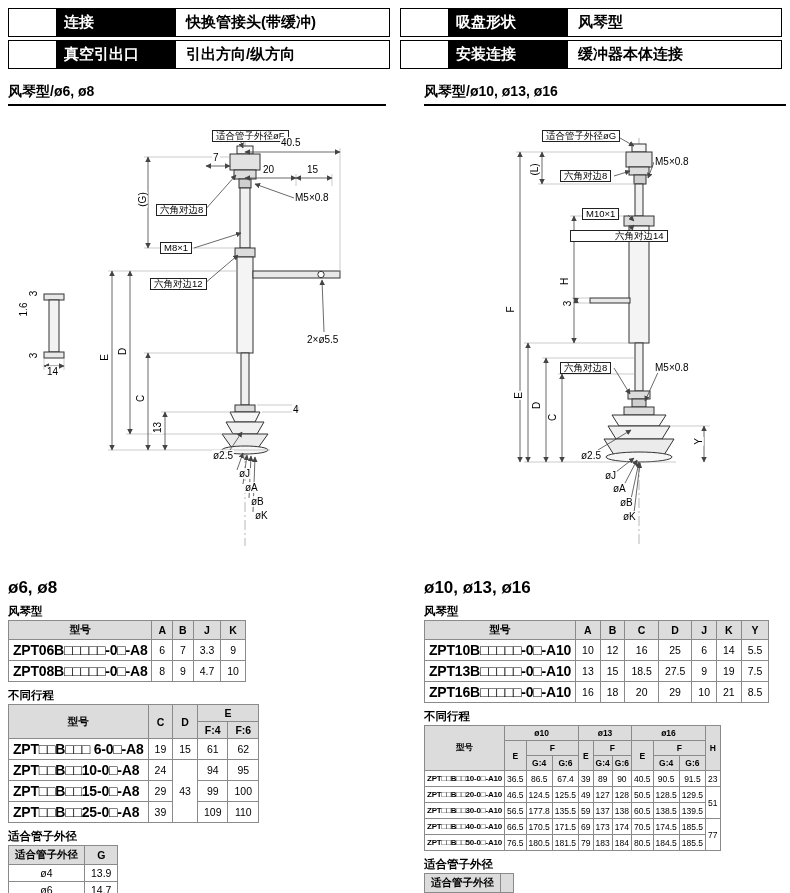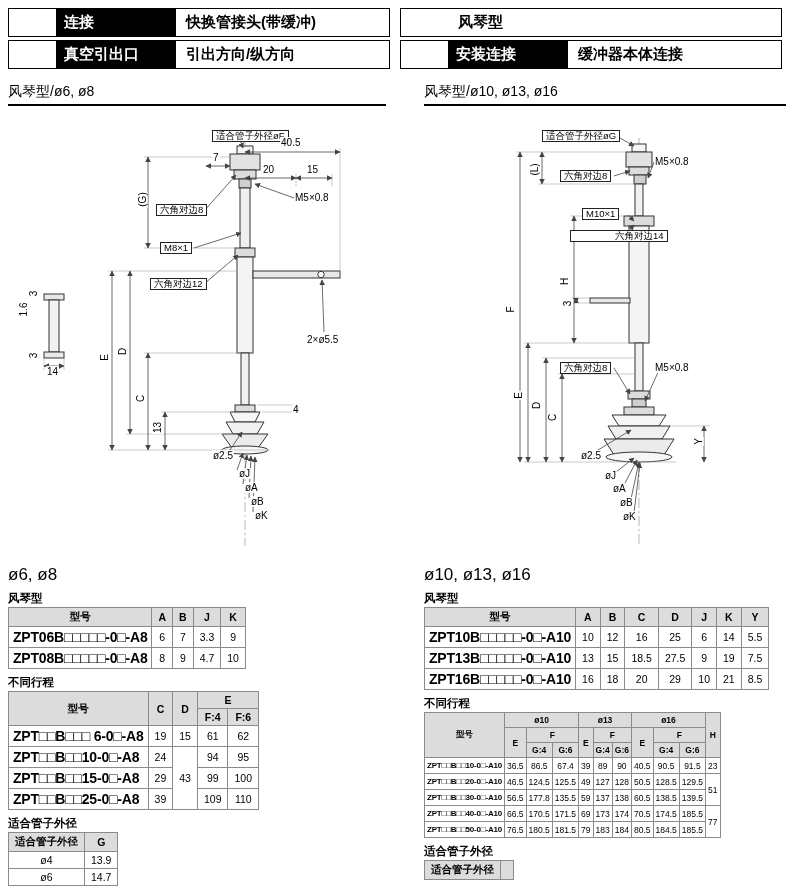--- a/index.html
+++ b/index.html
@@ -7,29 +7,29 @@
   .page{position:relative;width:790px;height:893px;box-sizing:border-box;padding:8px;}
   
   .banner-row{display:flex;gap:10px;margin-bottom:3px;}
   .pair{display:flex;flex:1;border:1px solid #000;background:#fff;padding-left:47px;}
   .pair-label{width:120px;background:#000;color:#fff;font-weight:bold;font-size:15px;padding:4px 8px;box-sizing:border-box;}
   .pair-value{flex:1;font-weight:bold;font-size:15px;padding:4px 10px;}
   
   .columns{display:flex;gap:38px;margin-top:14px;}
   .col-left{width:378px;flex:none;}
   .col-right{width:362px;flex:none;}
-  .sec-title{font-size:14px;font-weight:normal;border-bottom:2px solid #000;padding-bottom:3px;}
+  .sec-title{font-size:14px;font-weight:bold;border-bottom:2px solid #000;padding-bottom:3px;}
   
   .drawing{position:relative;height:452px;margin-top:2px;}
   .drawing svg{position:absolute;left:0;top:0;}
   .dim-label{position:absolute;font-size:10px;line-height:1.1;background:rgba(255,255,255,.88);padding:0 1px;white-space:nowrap;}
   .dim-label.boxed{border:1px solid #222;background:#fff;font-size:9.5px;padding:0 3px;}
   .dim-label.rot{transform:rotate(-90deg);transform-origin:center;}
   
-  .size-heading{font-size:17px;font-weight:normal;margin:5px 0 2px;}
+  .size-heading{font-size:17px;font-weight:bold;margin:18px 0 2px;}
   .tbl-label{font-size:11.5px;font-weight:bold;margin:6px 0 1px;}
   table.data{border-collapse:collapse;border:1px solid #444;}
   table.data th,table.data td{border:1px solid #8a8a8a;text-align:center;}
   table.data th{background:#dcdcdc;font-weight:bold;font-size:10.5px;padding:2px 6px;}
   table.data td{font-size:10.5px;padding:2px 6px;background:#fff;}
   table.data td.model{text-align:left;font-weight:bold;font-size:14px;letter-spacing:-0.2px;padding:2px 4px;}
   table.compact th{font-size:8.5px;padding:2px 2px;}
   table.compact td{font-size:8.5px;padding:2.5px 2px;}
   table.compact td.model{font-size:8px;padding:2px 2px;}
 </style>
@@ -38,20 +38,21 @@
 
 <div class="page">
 
   <div>
     <div class="banner-row">
       <div class="pair">
         <div class="pair-label">连接</div>
         <div class="pair-value">快换管接头(带缓冲)</div>
       </div>
       <div class="pair">
+        <div class="pair-label">吸盘形状</div>
         <div class="pair-value">风琴型</div>
       </div>
     </div>
     <div class="banner-row">
       <div class="pair">
         <div class="pair-label">真空引出口</div>
         <div class="pair-value">引出方向/纵方向</div>
       </div>
       <div class="pair">
         <div class="pair-label">安装连接</div>

